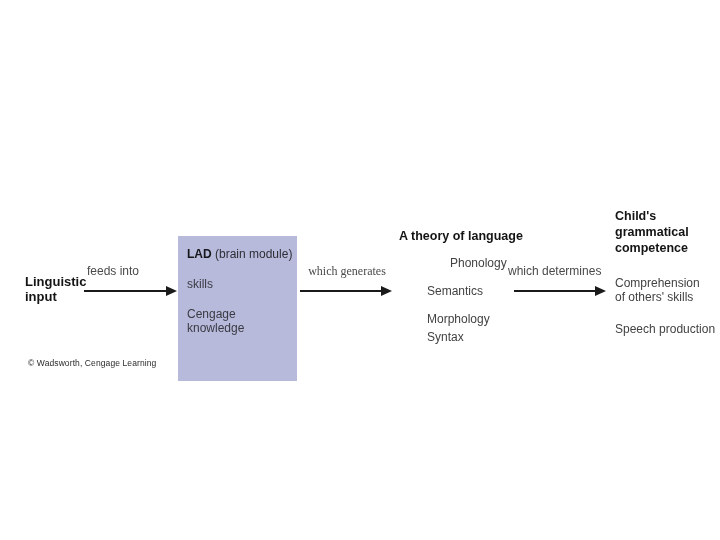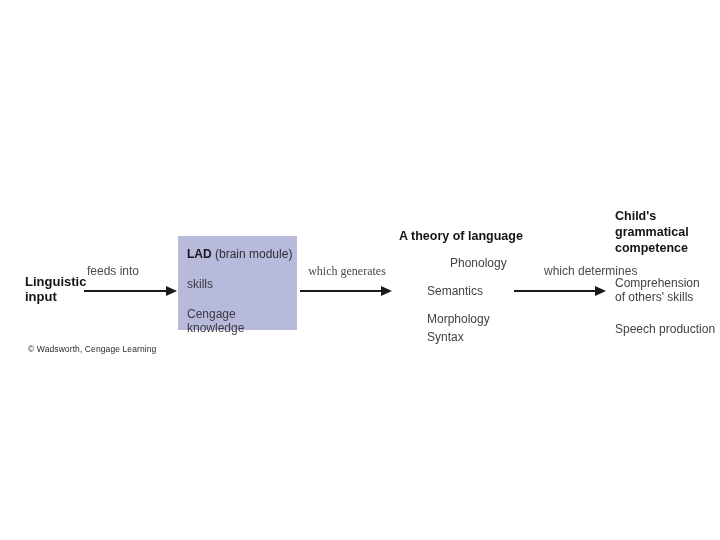--- a/index.html
+++ b/index.html
@@ -61,21 +61,21 @@
     white-space: nowrap;
     text-align: center;
   }
 
   
   .lad-box {
     position: absolute;
     left: 178px;
     top: 236px;
     width: 119px;
-    height: 94px;
+    height: 145px;
     background: var(--box-fill, #b7bada);
     box-sizing: border-box;
     padding: 11px 8px 0 9px;
   }
   .lad-title {
     font-size: 12px;
     color: #2e2e36;
     line-height: 14px;
     margin-bottom: 16px;
     white-space: nowrap;
@@ -87,21 +87,21 @@
     line-height: 14px;
     margin-bottom: 16px;
   }
 
   .theory-item { position: absolute; left: 427px; white-space: nowrap; }
   .comp-item { position: absolute; left: 615px; }
 
   .credit {
     position: absolute;
     left: 28px;
-    top: 344px;
+    top: 358px;
     font-size: 8.5px;
     color: #2b2b2b;
     letter-spacing: 0.1px;
   }
 </style>
 </head>
 <body>
 
 <div class="stage">
 
@@ -127,21 +127,21 @@
 
   <div class="arrow-label" style="left:302px; top:264px; width:90px;font-family:Liberation Serif, serif;">which generates</div>
   <div class="arrow-line" style="left:300px; top:290px; width:81px;"></div>
 
   <div class="abs bold-heading" style="left:399px; top:228px; white-space:nowrap;">A theory of language</div>
   <div class="theory-item body-text" style="top:256px;margin-left:23px;">Phonology</div>
   <div class="theory-item body-text" style="top:284px;">Semantics</div>
   <div class="theory-item body-text" style="top:312px;">Morphology</div>
   <div class="theory-item body-text" style="top:330px;">Syntax</div>
 
-  <div class="arrow-label" style="left:544px; top:264px; width:92px;text-align:right;">which determines</div>
+  <div class="arrow-label" style="left:508px; top:264px; width:92px;text-align:right;">which determines</div>
   <div class="arrow-line" style="left:514px; top:290px; width:81px;"></div>
 
   <div class="abs bold-heading" style="left:615px; top:208px;">
     <div>Child's</div>
     <div>grammatical</div>
     <div>competence</div>
   </div>
   <div class="comp-item body-text" style="top:276px;">
     <div>Comprehension</div>
     <div>of others' skills</div>

